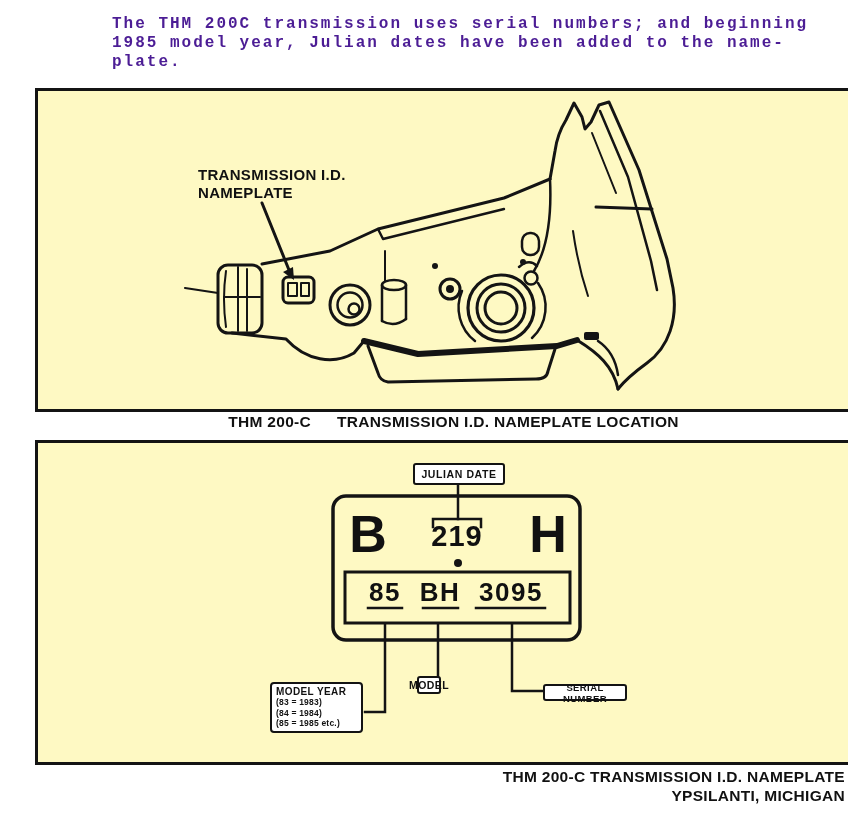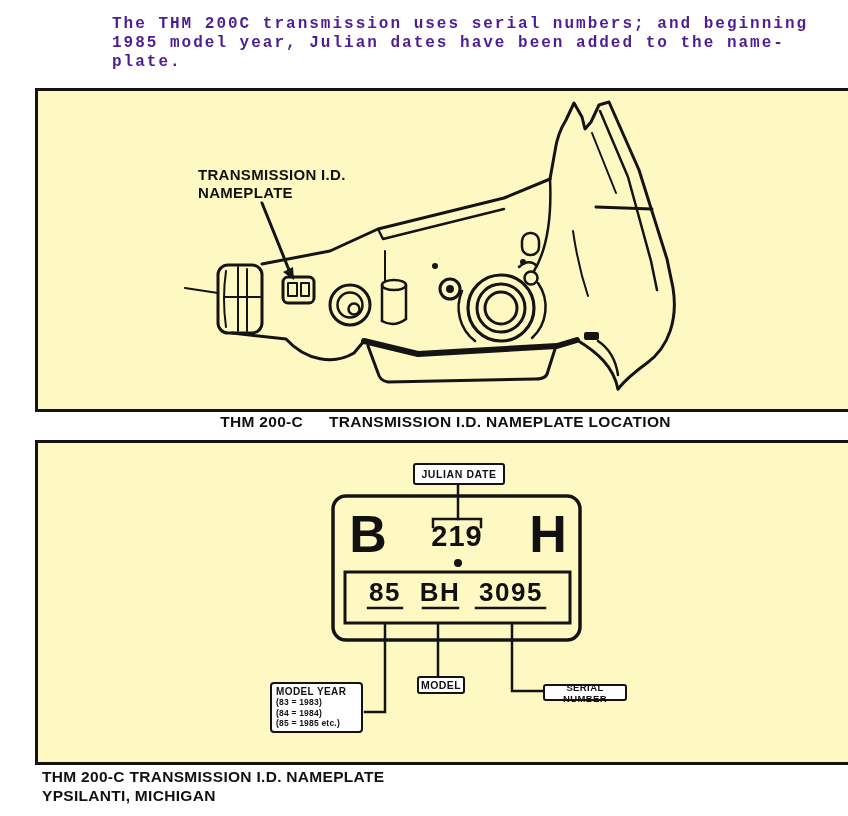--- a/index.html
+++ b/index.html
@@ -25,34 +25,34 @@
   #fig2{top:440px;height:319px;}
   .figbox svg{position:absolute;left:0;top:0;}
   
   .callout{
     left:160px;top:75px;
     font-weight:bold;font-size:15px;line-height:18px;letter-spacing:.3px;color:#111;
     white-space:nowrap;
   }
   
   .caption{
-    left:24px;width:813px;text-align:left;
+    left:32px;width:813px;text-align:right;
     font-weight:bold;font-size:15.5px;line-height:19px;letter-spacing:.3px;color:#111;
     box-sizing:border-box;
   }
   #cap1{top:412px;padding-left:30px;display:flex;justify-content:center;gap:26px;}
   #cap2{top:767px;padding-left:18px;}
   
   .tagbox{
     box-sizing:border-box;border:2px solid #131313;border-radius:3px;
     display:flex;align-items:center;justify-content:center;
     font-weight:bold;color:#111;background:#fff;text-align:center;
   }
   #julianTag{left:375px;top:20px;width:92px;height:22px;font-size:10.5px;letter-spacing:.6px;}
-  #modelTag{left:379px;top:233px;width:48px;height:18px;font-size:10.5px;letter-spacing:.4px;}
+  #modelTag{left:379px;top:233px;width:24px;height:18px;font-size:10.5px;letter-spacing:.4px;}
   #serialTag{left:505px;top:241px;width:84px;height:17px;font-size:9.5px;letter-spacing:.4px;}
   #myTag{
     left:232px;top:239px;width:93px;height:51px;
     box-sizing:border-box;border:2.5px solid #131313;border-radius:4px;
     padding:2px 4px;font-weight:bold;color:#111;background:#fff;
   }
   #myTag .t{font-size:10px;letter-spacing:.4px;line-height:11px;}
   #myTag .e{font-size:8.5px;letter-spacing:.2px;line-height:10.5px;white-space:nowrap;}
   .bigletter{
     font-size:52px;font-weight:bold;line-height:54px;text-align:center;color:#111;

